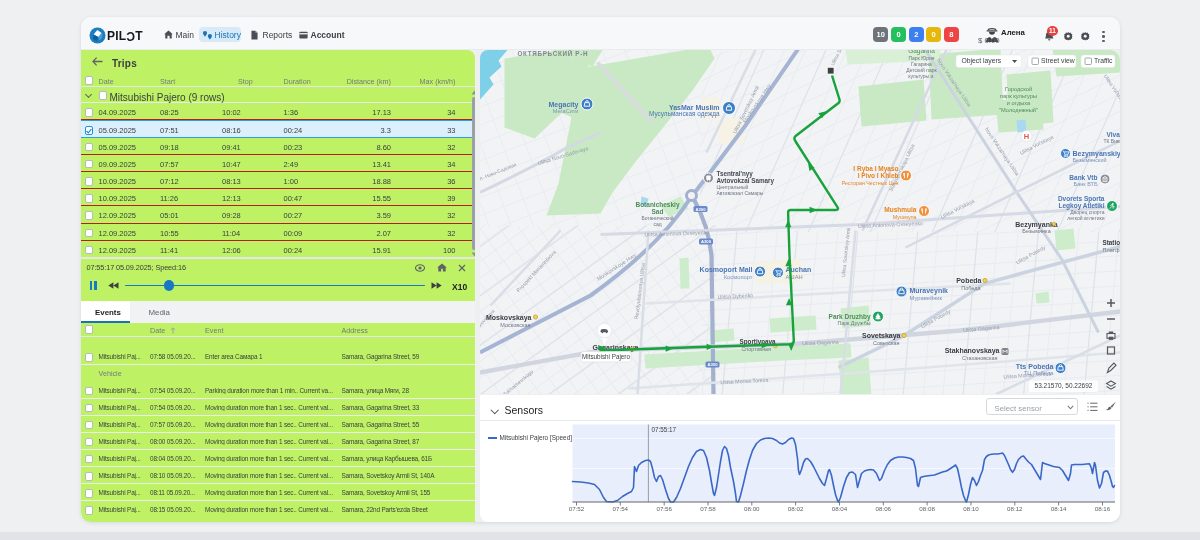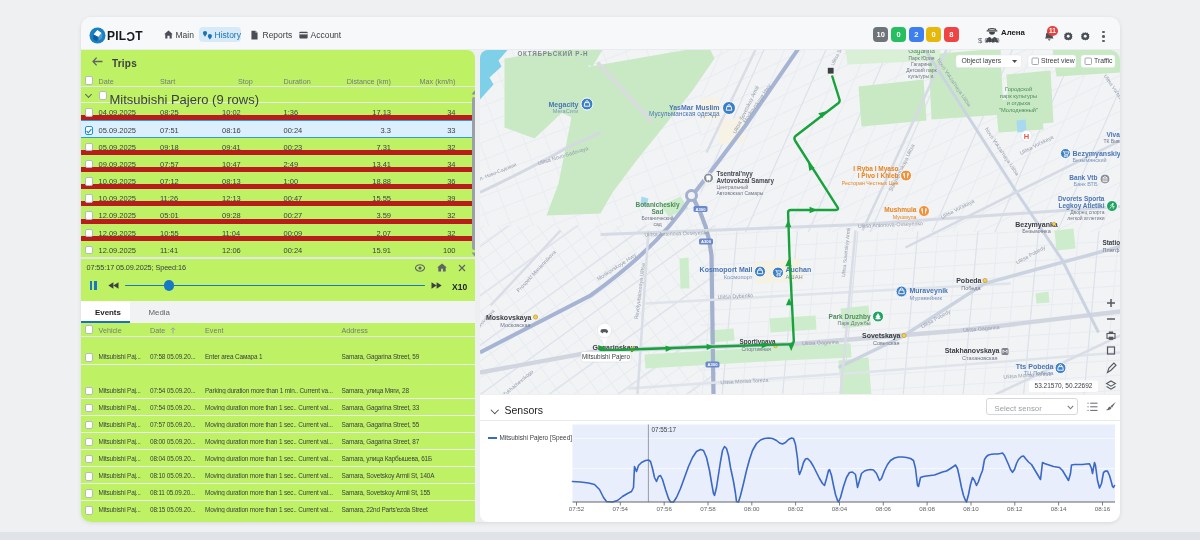--- a/index.html
+++ b/index.html
@@ -23,22 +23,22 @@
 .nbell { left:1047px; top:26px; width:11px; height:9.5px; background:#e5413e; border-radius:50%; color:#fff; font-size:6.5px; font-weight:700; text-align:center; line-height:10px; }
 .vdots { left:1102px; width:2.6px; height:2.6px; border-radius:50%; background:#5a5f66; }
 
 
 #trips * { position:absolute; }
 .ttl { left:31px; top:8.5px; font-size:10px; font-weight:700; color:#3c4043; letter-spacing:.2px; }
 .thead { top:22px; left:0; width:100%; height:15.5px; border-bottom:1px solid #e4e6e9; }
 .th { font-size:7.2px; color:#75797f; top:5.5px; }
 .chk { width:8.5px; height:8.5px; border:1px solid #b4bac1; border-radius:2px; background:#fff; }
 .grow { left:0; width:100%; border-bottom:1px solid #e8eaec; }
-.gtxt { font-size:13px; color:#3c4043; }
-.trow { left:0; width:100%; height:17.2px; border-bottom:5px solid #b91c1c; font-size:7.5px; color:#3c4043; }
+.gtxt { font-size:10px; color:#3c4043; }
+.trow { left:0; width:100%; height:17.2px; border-bottom:1px solid #b91c1c; font-size:7.5px; color:#3c4043; }
 .trow span { position:absolute; top:5px; }
 .c-date { left:17.5px; } .c-start { left:79px; } .c-stop { left:141px; } .c-dur { left:202.5px; }
 .c-dist { left:240px; width:70px; text-align:right; } .c-max { left:310px; width:64.5px; text-align:right; }
 .rchk { left:3.5px; top:3.8px; }
 .sel { background:#dceffd; border-top:1px solid #2d9ce3; border-bottom:1px solid #2d9ce3 !important; }
 .chev { width:5px; height:5px; border-right:1.4px solid #5f6368; border-bottom:1.4px solid #5f6368; transform:rotate(45deg); }
 
 .pbtxt { left:5.5px; top:213px; font-size:7.3px; letter-spacing:-0.1px; color:#3c4043; }
 .pbar { left:0; top:208.2px; width:100%; height:0; border-top:1px solid #e4e6e9; }
 
@@ -90,21 +90,21 @@
 <div class="abs nav-it" style="left:214.5px; color:#1a73b8;">History</div>
 <svg class="abs" style="left:251px; top:29.5px;" width="7" height="10" viewBox="0 0 8 11">
     <path d="M0.5 0.5 h4.5 l2.5 2.5 v7.5 h-7 Z" fill="#4a4e54"></path>
     <path d="M5 0.5 l2.5 2.5 h-2.5 Z" fill="#a8adb3"></path>
   </svg>
 <div class="abs nav-it" style="left:262.5px;">Reports</div>
 <svg class="abs" style="left:298.5px; top:30.5px;" width="9" height="8" viewBox="0 0 12 10">
     <rect x="0.5" y="0.5" width="11" height="9" rx="1.2" fill="#4a4e54"></rect>
     <rect x="0.5" y="2.4" width="11" height="1.8" fill="#fff" opacity=".9"></rect>
   </svg>
-<div class="abs nav-it" style="left:310.5px;">Account</div>
+<div class="abs nav-it" style="left:310.5px;font-weight:bold;">Account</div>
 
 <div class="abs badge" style="left:873px; background:#6e7479;">10</div>
 <div class="abs badge" style="left:890.9px; background:#26bf5f;">0</div>
 <div class="abs badge" style="left:908.6px; background:#3d7ef0;">2</div>
 <div class="abs badge" style="left:926px; background:#e7b70c;">0</div>
 <div class="abs badge" style="left:943.6px; background:#ee4444;">8</div>
 
 <svg class="abs" style="left:984.5px; top:27px;" width="14" height="16" viewBox="0 0 14 16">
   <path d="M2.5 3.5 Q7 1.2 11.5 3.5 L11 1.8 Q7 0.2 3 1.8 Z" fill="#3f444a"></path>
   <rect x="1.5" y="3.2" width="11" height="1.4" rx="0.7" fill="#3f444a"></rect>
@@ -170,21 +170,21 @@
       <span class="c-dur">00:24</span>
       <span class="c-dist">3.3</span>
       <span class="c-max">33</span>
     </div>
   <div class="trow" style="top:88.1px;">
       <span class="chk rchk"></span>
       <span class="c-date">05.09.2025</span>
       <span class="c-start">09:18</span>
       <span class="c-stop">09:41</span>
       <span class="c-dur">00:23</span>
-      <span class="c-dist">7.31</span>
+      <span class="c-dist">8.60</span>
       <span class="c-max">32</span>
     </div>
   <div class="trow" style="top:105.3px;">
       <span class="chk rchk"></span>
       <span class="c-date">09.09.2025</span>
       <span class="c-start">07:57</span>
       <span class="c-stop">10:47</span>
       <span class="c-dur">2:49</span>
       <span class="c-dist">13.41</span>
       <span class="c-max">34</span>
@@ -264,21 +264,21 @@
       <path d="M5.6 3.5 L0.5 0.2 V6.8 Z M10.7 3.5 L5.6 0.2 V6.8 Z" fill="#3c4043"></path>
     </svg>
   <div style="left:371px; top:232.8px; font-size:8.5px; font-weight:600; color:#202124;">X10</div>
   <div class="tabbar"></div>
   <div class="tab-ev"></div>
   <div class="tab-ev-t">Events</div>
   <div class="tab-und"></div>
   <div class="tab-md">Media</div>
   <div class="ehead">
     <span class="chk" style="left:3.5px; top:2.5px;"></span>
-    <span class="eh" style="left:17.5px;">Vehicle</span>
+    <span class="eh" style="left:17.5px;margin-top:43px;">Vehicle</span>
     <span class="eh" style="left:69px;">Date</span>
     <svg style="left:89px; top:4px;" width="6" height="7" viewBox="0 0 6 7">
         <path d="M3 6.5 V1 M1 2.8 L3 0.8 L5 2.8" stroke="#9aa0a6" stroke-width="1" fill="none"></path>
       </svg>
     <span class="eh" style="left:124px;">Event</span>
     <span class="eh" style="left:260.5px;">Address</span>
   </div>
   <div class="erow" style="top:298.5px;">
       <span class="chk rchk"></span>
       <span class="e-veh">Mitsubishi Paj...</span>

